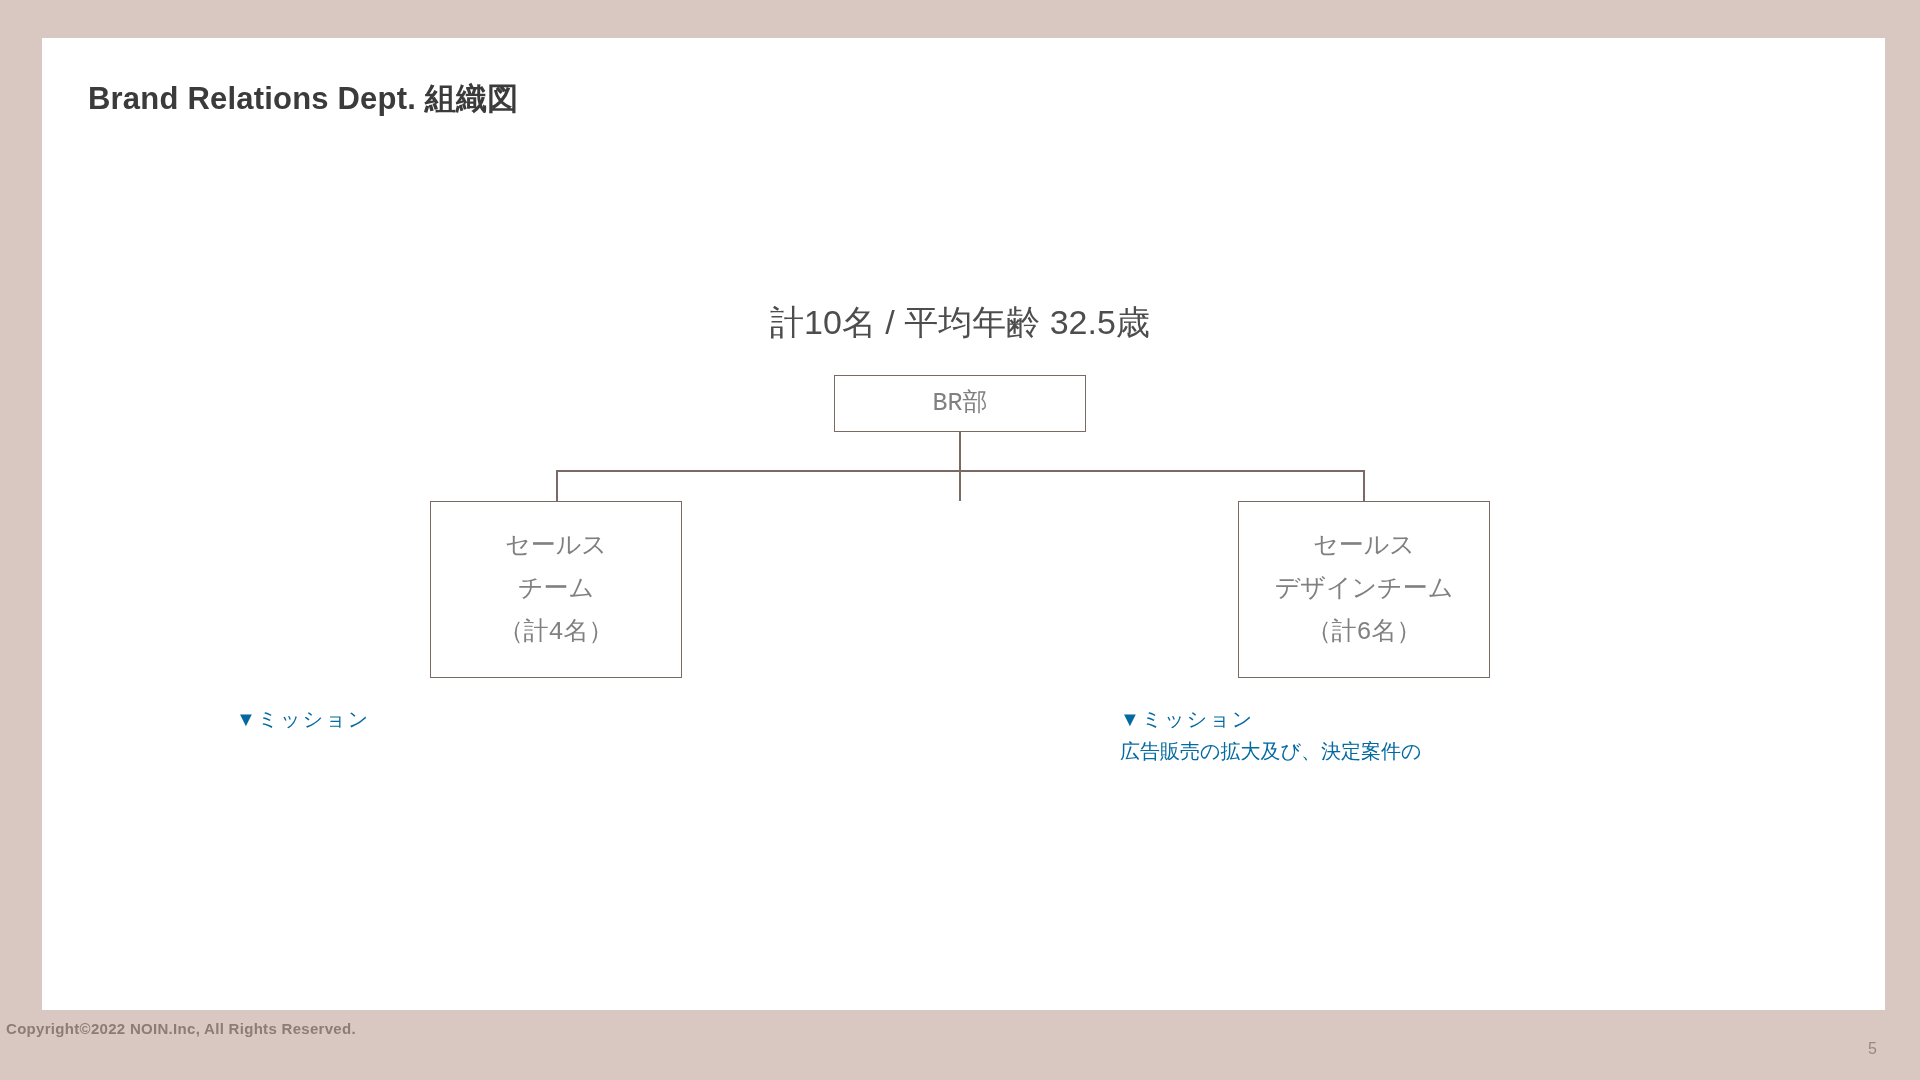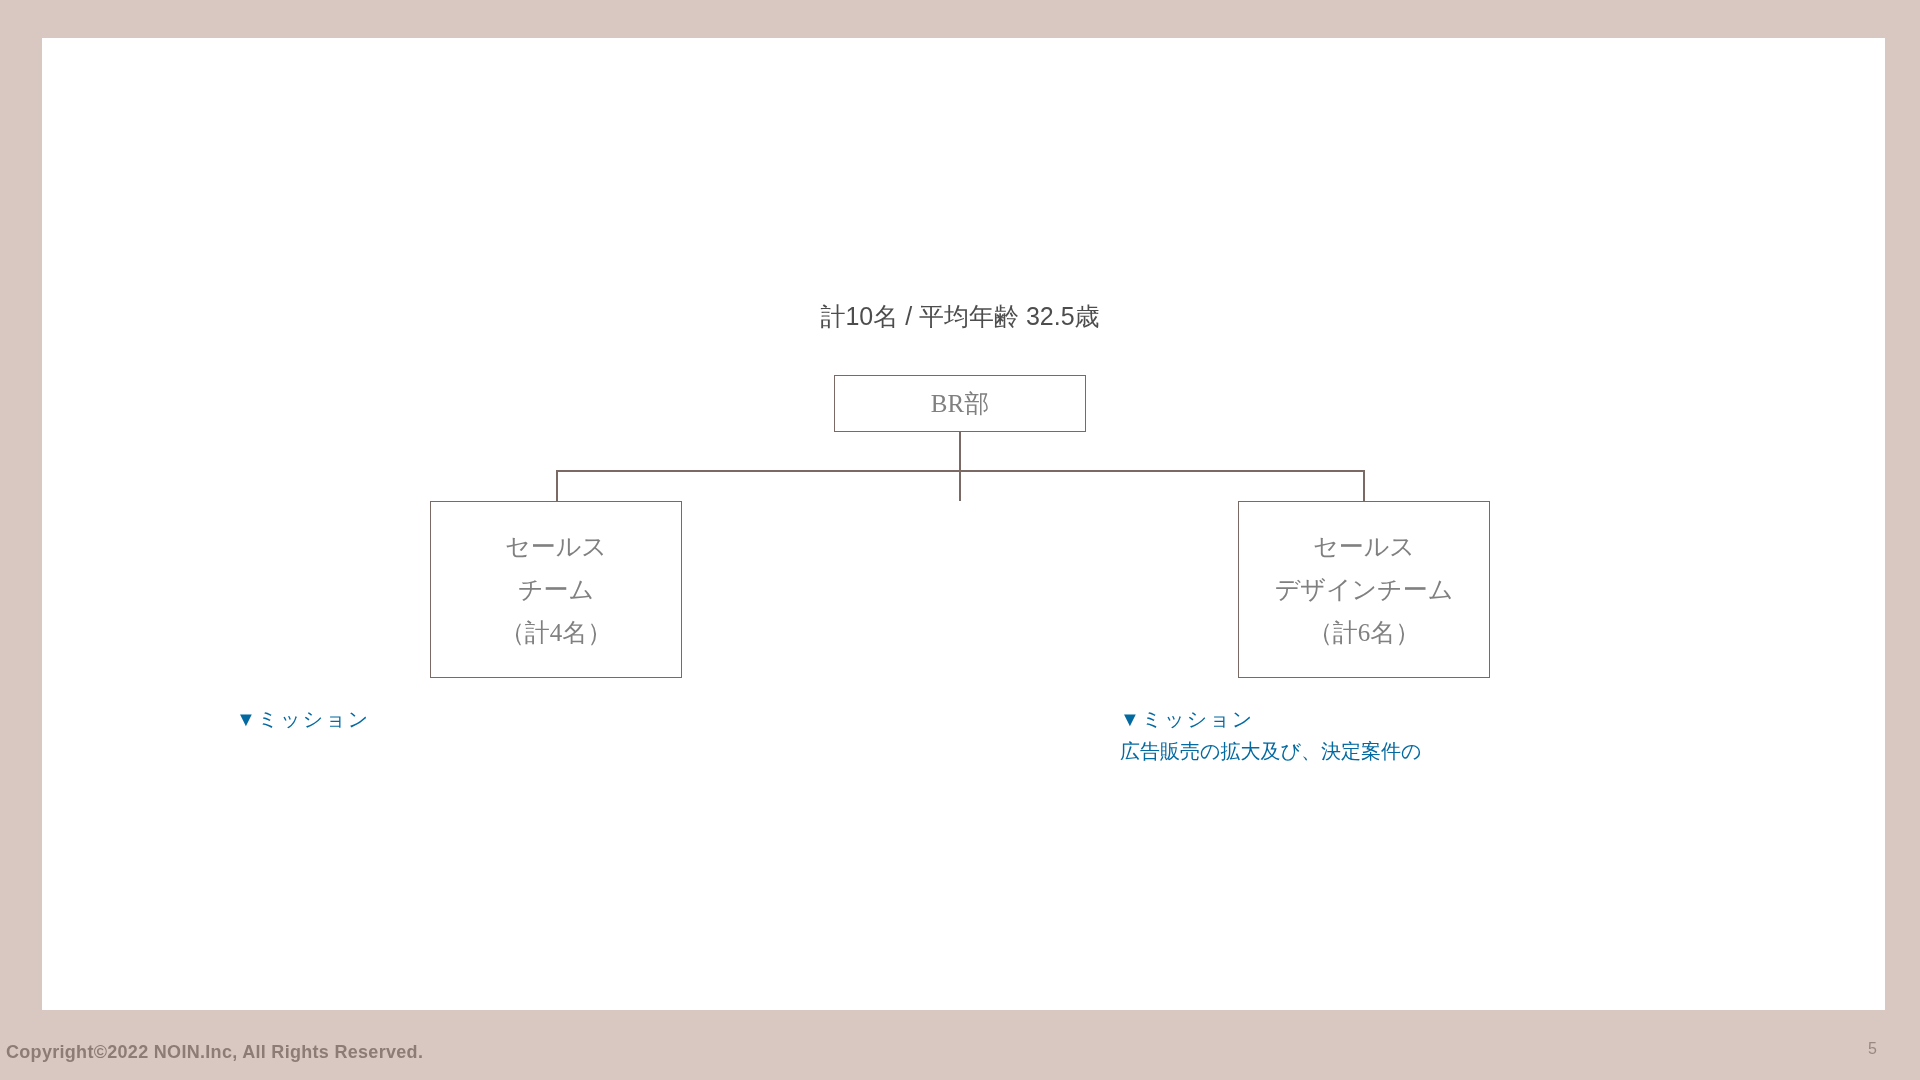--- a/index.html
+++ b/index.html
@@ -45,30 +45,30 @@
     width: 1920px;
     height: 1080px;
   }
   .summary {
     position: absolute;
     left: 0;
     top: 300px;
     width: 1920px;
     text-align: center;
     font-family: "Liberation Sans", sans-serif;
-    font-size: 25px;
+    font-size: 34px;
     color: #4d4d4d;
   }
   .node {
     position: absolute;
     box-sizing: border-box;
     border: 1.5px solid #7a6a63;
     background: #ffffff;
     color: #808080;
-    font-family: Liberation Serif, serif;
+    font-family: Liberation Mono, monospace;
     display: flex;
     flex-direction: column;
     align-items: center;
     justify-content: center;
     z-index: 2;
   }
   #node-root {
     left: 834px;
     top: 375px;
     width: 252px;
@@ -144,41 +144,42 @@
     width: 488px;
   }
   .mission .m-head {
     letter-spacing: 2px;
   }
   .mission .m-line { white-space: nowrap; }
   
   #footer-copyright {
     position: absolute;
     left: 6px;
-    top: 1042px;
-    font-size: 18px;
+    top: 1020px;
+    font-size: 15px;
     font-weight: bold;
     color: #8d7b75;
     letter-spacing: 0.3px;
   }
   #footer-pagenum {
     position: absolute;
     left: 1868px;
     top: 1040px;
     font-size: 16px;
     color: #9a8880;
   }
 </style>
 </head>
 <body>
 
 <div id="slide">
 
   <div id="card"></div>
 
+  <div id="slide-title">Brand Relations Dept. 組織図</div>
 
   <div id="chart">
 
     <div class="summary">計10名 / 平均年齢 32.5歳</div>
 
     <div class="conn" id="conn-root-down"></div>
     <div class="conn" id="conn-bar"></div>
     <div class="conn" id="conn-left-down"></div>
     <div class="conn" id="conn-right-down"></div>
 

